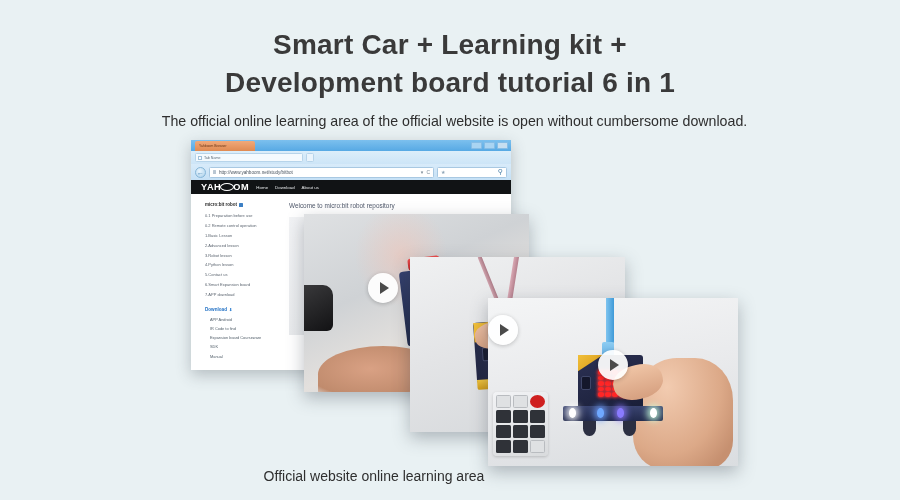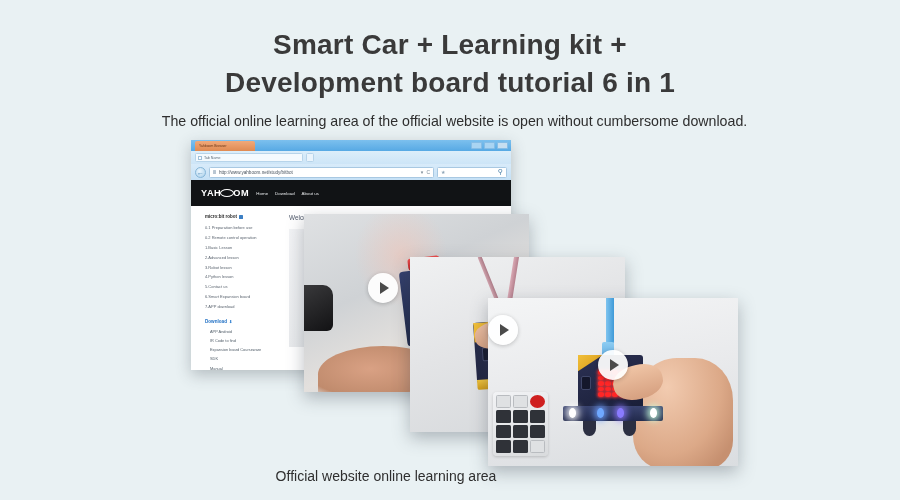--- a/index.html
+++ b/index.html
@@ -97,21 +97,21 @@
   .bw-search {
     width:70px; height:11px; background:#fff;
     border:.5px solid #a8c8e2; border-radius:1.5px;
     display:flex; align-items:center; padding:0 3px; flex:0 0 auto;
   }
   .bw-search .mag { margin-left:auto; color:#4a7fa8; font-size:7px; }
   .bw-search .star { color:#8fa6b8; font-size:5px; }
 
   
   .site-nav {
-    height:26px; background:#111315; display:flex; align-items:center;
+    height:14px; background:#111315; display:flex; align-items:center;
     padding-left:10px; gap:3px;
   }
   .logo {
     font-size:9.2px; font-weight:bold; color:#fff; letter-spacing:.6px;
     display:flex; align-items:center; position:relative;
   }
   .logo .ring {
     display:inline-block; width:14px; height:8px; border:1.3px solid #fff;
     border-radius:50%; margin:0 -1px;
   }
@@ -277,21 +277,21 @@
     background:linear-gradient(160deg,#f2f3f5,#d9dbdd); border-radius:4px;
     box-shadow:0 1px 3px rgba(0,0,0,.18); padding:3px;
     display:grid; grid-template-columns:repeat(3,1fr); grid-template-rows:repeat(4,1fr); gap:2px; }
   #card3 .remote i { background:#2f3238; border-radius:1.5px; }
   #card3 .remote i.red { background:#cf2020; border-radius:50%; }
   #card3 .remote i.gray { background:#dfe1e3; border:.6px solid #b9bcc0; }
   #card3 .play { left:110px; top:52px; }
 
   
   .caption {
-    position:absolute; left:12px; bottom:16px; width:748px; text-align:center;
+    position:absolute; left:0; bottom:16px; width:748px; text-align:center;
     font-size:14px; color:#2f2f2f;
   }
 </style>
 </head>
 <body>
 
 <div class="title">
   <span class="l1">Smart Car + Learning kit +</span>
   <span class="l2">Development board tutorial 6 in 1</span>
 </div>

